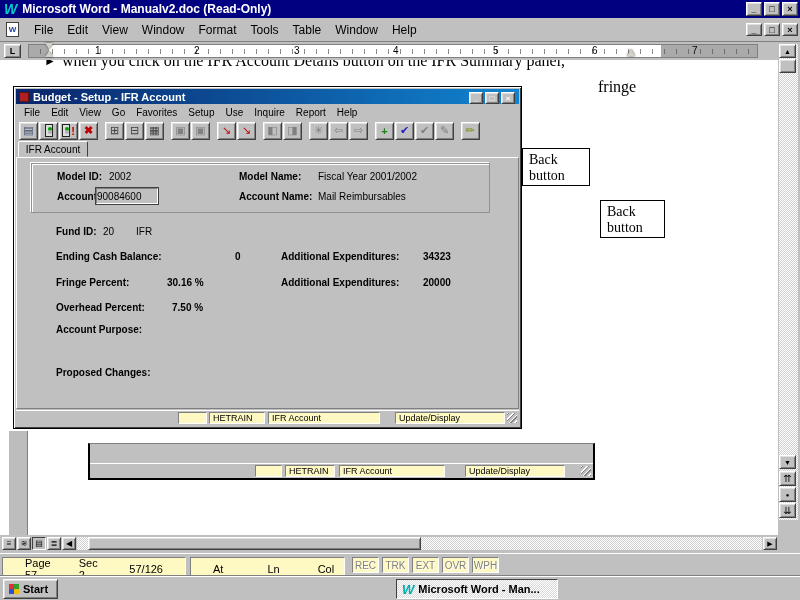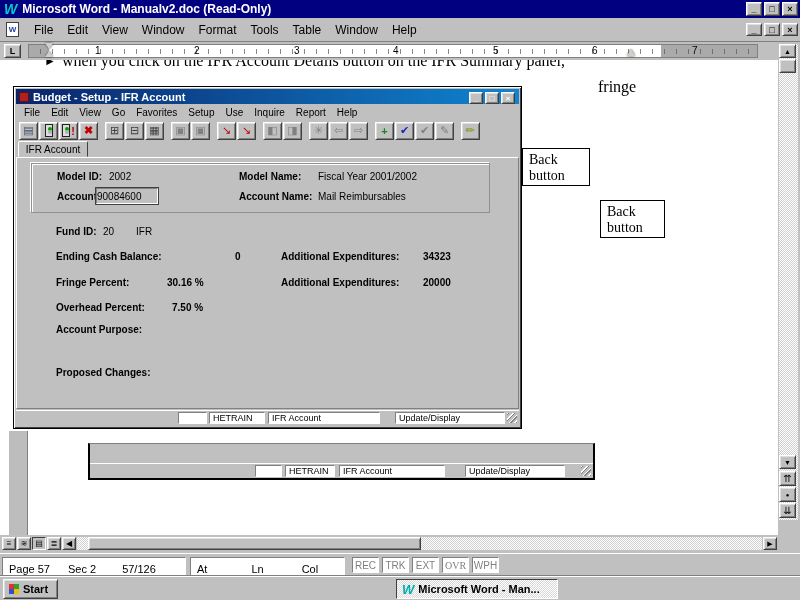--- a/index.html
+++ b/index.html
@@ -1,21 +1,21 @@
 <!DOCTYPE html>
 <html><head>
 <meta charset="utf-8">
 <style>
   * { margin:0; padding:0; box-sizing:border-box; }
   html,body { width:800px; height:600px; overflow:hidden; }
   body { font-family:"Liberation Sans", sans-serif; font-size:11px; color:#000; }
   #screen { position:relative; width:800px; height:600px; background:#c0c0c0; }
   .abs { position:absolute; }
   .raised { background:#c0c0c0; border:1px solid; border-color:#ffffff #404040 #404040 #ffffff; box-shadow:inset 1px 1px 0 #dfdfdf, inset -1px -1px 0 #808080; }
-  .sunken { background:#ffffff; border:1px solid; border-color:#808080 #ffffff #ffffff #808080; }
+  .sunken { background:#fef9c3; border:1px solid; border-color:#808080 #ffffff #ffffff #808080; }
   .checker { background-image:conic-gradient(#ffffff 25%, #cfcfcf 0 50%, #ffffff 0 75%, #cfcfcf 0); background-size:2px 2px; }
   .btn { display:flex; align-items:center; justify-content:center; cursor:default; }
   
   #titlebar { left:0; top:0; width:800px; height:18px; background:#000080; display:flex; align-items:center; color:#fff; font-weight:bold; font-size:12px; }
   .wlogo { color:#00cccc; font-weight:bold; font-style:italic; font-size:14px; margin:0 5px 0 4px; }
   .capbtns { position:absolute; right:2px; top:2px; display:flex; gap:2px; }
   .capbtn { width:16px; height:14px; font-size:9px; font-weight:bold; color:#000; }
   
   #menurow { left:0; top:18px; width:800px; height:24px; background:#c0c0c0; border-bottom:1px solid #808080; display:flex; align-items:center; }
   .docicon { width:13px; height:15px; background:#fff; border:1px solid #404040; margin:0 8px 0 6px; font-size:8px; font-weight:bold; color:#2040a0; text-align:center; line-height:14px; }
@@ -69,21 +69,21 @@
   #leftstrip { left:8px; top:371px; width:20px; height:109px; background:#bdbdbd; border-left:1px solid #fff; border-right:1px solid #808080; }
   
   .sbtn { background:#c0c0c0; border:1px solid; border-color:#fff #404040 #404040 #fff; box-shadow:inset 1px 1px 0 #dfdfdf, inset -1px -1px 0 #808080; display:flex; align-items:center; justify-content:center; font-size:7px; color:#000; }
   #vtrack { left:779px; top:44px; width:19px; height:476px; }
   #hscrollrow { left:0; top:535px; width:778px; height:17px; background:#c0c0c0; }
   .viewbtn { width:14px; height:13px; font-size:8px; }
   #hthumb { left:88px; top:2px; width:333px; height:13px; }
   #corner { left:778px; top:535px; width:22px; height:17px; background:#c0c0c0; }
   
   #statusbar { left:0; top:553px; width:800px; height:21px; background:#c0c0c0; border-top:1px solid #fff; font-size:11px; }
-  .scell { position:absolute; top:3px; height:24px; display:flex; align-items:center; padding:0 6px; }
+  .scell { position:absolute; top:3px; height:24px; display:flex; align-items:center; padding:0 22px; }
   .sind { position:absolute; top:3px; height:16px; width:27px; display:flex; align-items:center; justify-content:center; color:#808080; text-shadow:1px 1px 0 #fff; font-size:10px;text-align:right; }
   
   #taskbar { left:0; top:576px; width:800px; height:24px; background:#c0c0c0; border-top:1px solid #fff; box-shadow:0 -1px 0 #808080; }
   .taskbtn { position:absolute; top:2px; height:20px; display:flex; align-items:center; padding:0 5px; font-size:11px; gap:4px; white-space:nowrap; overflow:hidden; }
   .active-task { border-color:#404040 #fff #fff #404040; box-shadow:none; font-weight:bold;
                  background-image:conic-gradient(#fff 25%, #d8d8d8 0 50%, #fff 0 75%, #d8d8d8 0); background-size:2px 2px; }
   .startflag { display:grid; grid-template-columns:5px 5px; grid-template-rows:5px 5px; }
   .startflag i { display:block; }
   .folder { position:relative; width:13px; height:10px; background:#ffd34d; border:1px solid #806000; }
   .folder::before { content:""; position:absolute; left:-1px; top:-3px; width:6px; height:3px; background:#ffd34d; border:1px solid #806000; border-bottom:none; }
@@ -351,21 +351,21 @@
       <span style="margin-left:26px;">57/126</span>
     </span>
     <span class="scell sunken" style="left:190px; width:155px;">
       <span>At</span>
       <span style="margin-left:44px;">Ln</span>
       <span style="margin-left:38px;">Col</span>
     </span>
     <span class="sind sunken" style="left:352px;">REC</span>
     <span class="sind sunken" style="left:382px;">TRK</span>
     <span class="sind sunken" style="left:412px;">EXT</span>
-    <span class="sind sunken" style="left:442px;font-family:Liberation Serif, serif;">OVR</span>
+    <span class="sind sunken" style="left:442px;">OVR</span>
     <span class="sind sunken" style="left:472px;">WPH</span>
   </div>
 
   <div class="abs" id="taskbar">
     <span class="taskbtn raised" style="left:3px; width:55px; font-weight:bold;">
       <span class="startflag">
         <i style="background:#e03030;"></i>
           <i style="background:#30a030;"></i>
           <i style="background:#3050d0;"></i>
           <i style="background:#f0c000;"></i>

